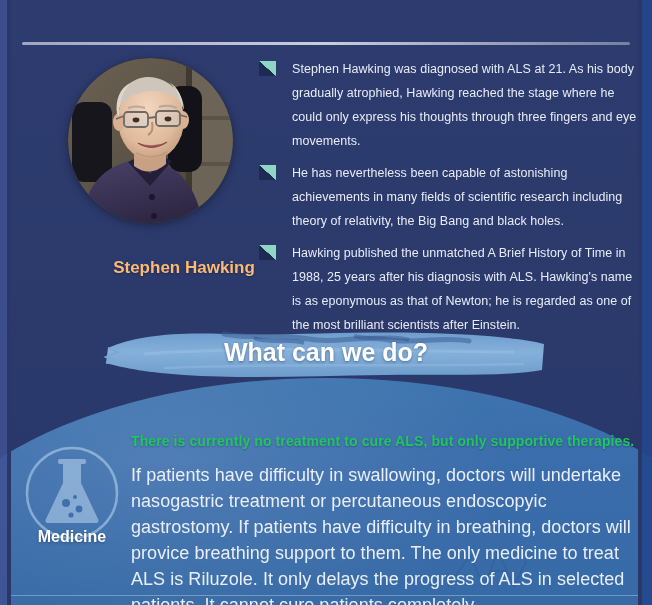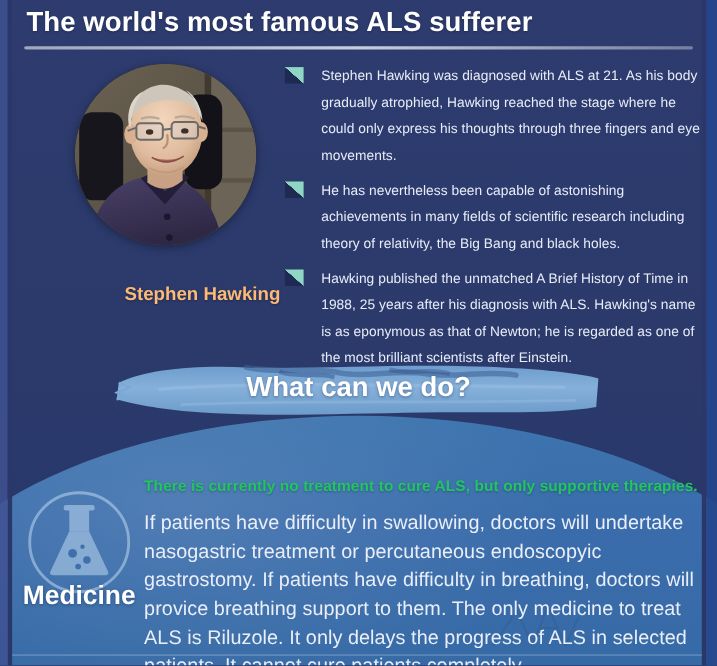--- a/index.html
+++ b/index.html
@@ -134,21 +134,21 @@
 
   
   .med-icon{
     position:absolute;left:22px;top:443px;width:100px;height:100px;
     opacity:.55;
   }
   .med-icon svg{display:block;}
   .med-label{
     position:absolute;left:8px;top:528px;width:128px;
     text-align:center;
-    font-size:24px;font-weight:bold;color:#ffffff;
+    font-size:16px;font-weight:bold;color:#ffffff;
     text-shadow:0 1px 3px rgba(10,30,70,.4);
   }
   .med-heading{
     position:absolute;left:131px;top:433px;width:512px;
     font-size:14px;font-weight:bold;color:#22c55e;
     letter-spacing:.1px;
     text-shadow:0 1px 2px rgba(10,30,70,.35);
   }
   .med-body{
     position:absolute;left:131px;top:462px;width:510px;
@@ -173,21 +173,20 @@
 
   <div class="watermark">
     <svg width="150" height="48" viewBox="0 0 150 48" xmlns="http://www.w3.org/2000/svg">
       <path d="M30 46 L52 14 L66 46" fill="none" stroke="#17325e" stroke-width="2"></path>
       <path d="M66 46 L80 10 L96 46" fill="none" stroke="#17325e" stroke-width="2"></path>
       <path d="M72 30 L90 30" fill="none" stroke="#17325e" stroke-width="2"></path>
       <path d="M96 46 L108 20" fill="none" stroke="#17325e" stroke-width="2"></path>
     </svg>
   </div>
 
-  <div class="title">The world's most famous ALS sufferer</div>
   <div class="title-rule"></div>
 
   <div class="portrait-wrap">
     <div class="portrait">
       <svg width="165" height="165" viewBox="0 0 165 165" xmlns="http://www.w3.org/2000/svg">
         <defs>
           <clipPath id="circ">
               <circle cx="82.5" cy="82.5" r="82.5"></circle>
             </clipPath>
           <linearGradient id="wallg" x1="0" y1="0" x2="1" y2="1">

